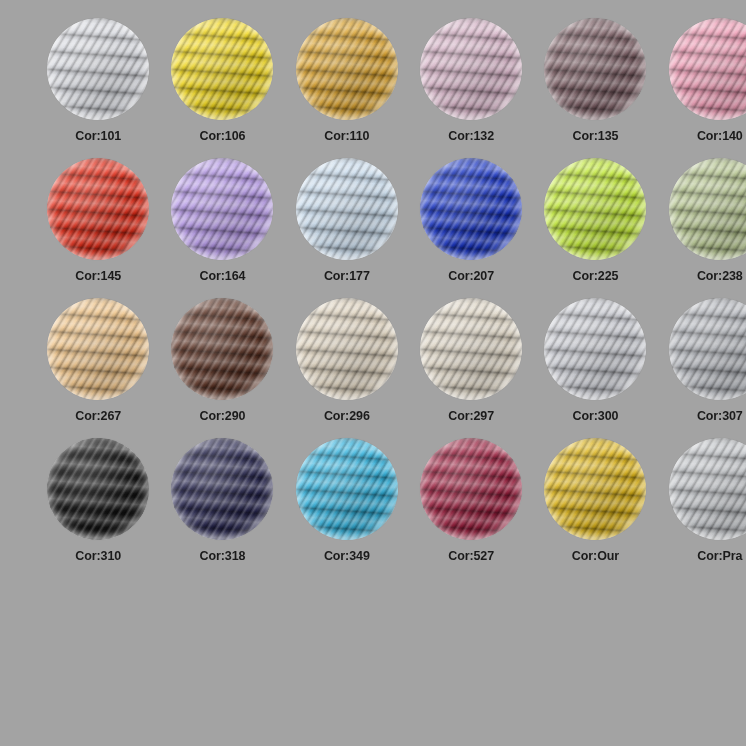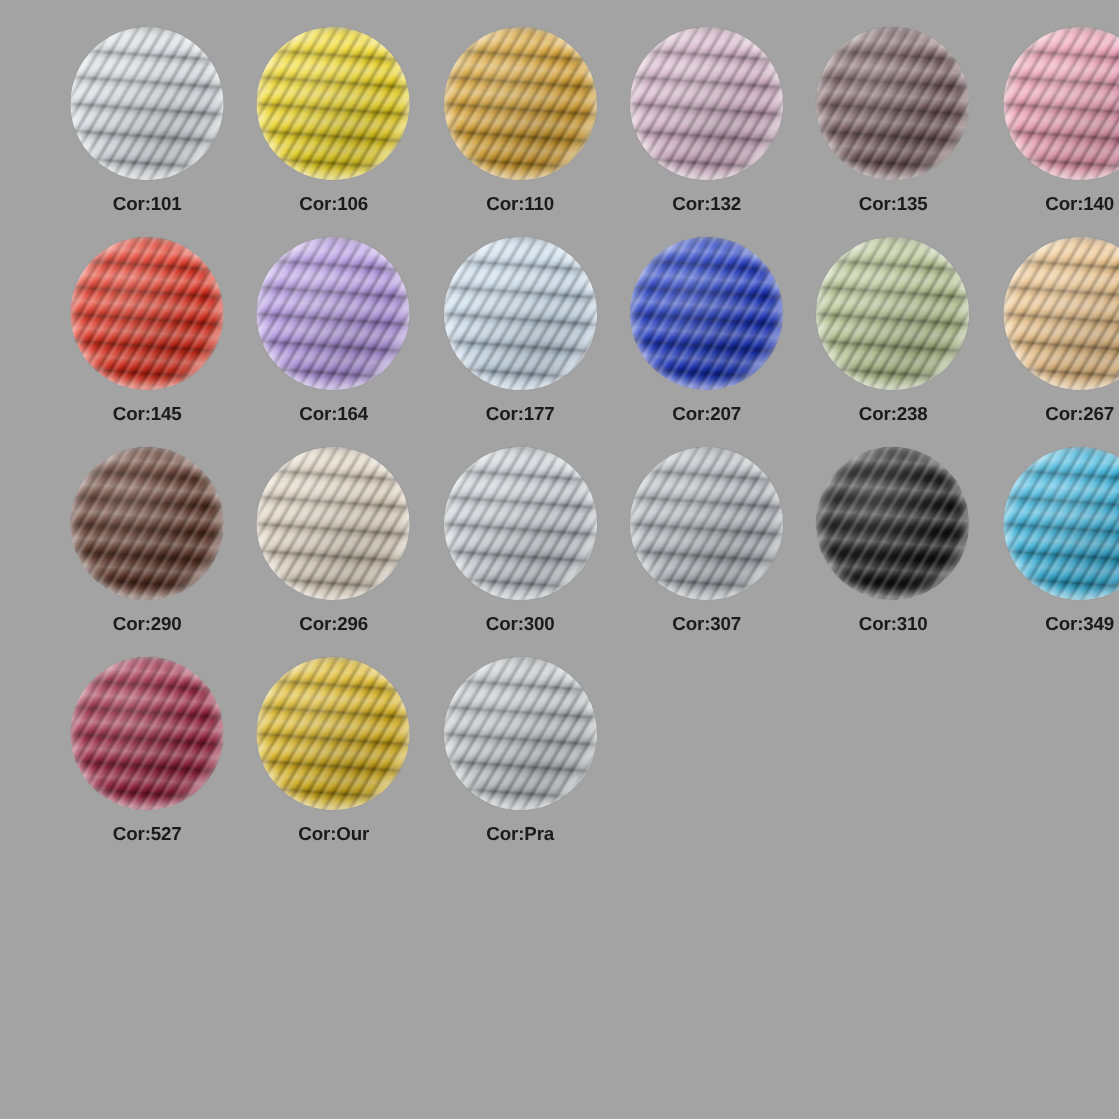--- a/index.html
+++ b/index.html
@@ -227,20 +227,31 @@
           <div class="strands"></div>
           <div class="twist"></div>
           <div class="twist2"></div>
           <div class="shade"></div>
           <div class="edgefade"></div>
         </div>
         <div class="swatch-label">Cor:207</div>
       </div>
       <div class="swatch-cell">
         <div class="rope-disc">
+          <div class="base" style="background: rgb(192, 232, 52);"></div>
+          <div class="strands"></div>
+          <div class="twist"></div>
+          <div class="twist2"></div>
+          <div class="shade"></div>
+          <div class="edgefade"></div>
+        </div>
+        <div class="swatch-label">Cor:225</div>
+      </div>
+      <div class="swatch-cell">
+        <div class="rope-disc">
           <div class="base" style="background: rgb(180, 196, 141);"></div>
           <div class="strands"></div>
           <div class="twist"></div>
           <div class="twist2"></div>
           <div class="shade"></div>
           <div class="edgefade"></div>
         </div>
         <div class="swatch-label">Cor:238</div>
       </div>
       <div class="swatch-cell">
@@ -271,20 +282,31 @@
           <div class="strands"></div>
           <div class="twist"></div>
           <div class="twist2"></div>
           <div class="shade"></div>
           <div class="edgefade"></div>
         </div>
         <div class="swatch-label">Cor:296</div>
       </div>
       <div class="swatch-cell">
         <div class="rope-disc">
+          <div class="base" style="background: rgb(222, 213, 196);"></div>
+          <div class="strands"></div>
+          <div class="twist"></div>
+          <div class="twist2"></div>
+          <div class="shade"></div>
+          <div class="edgefade"></div>
+        </div>
+        <div class="swatch-label">Cor:297</div>
+      </div>
+      <div class="swatch-cell">
+        <div class="rope-disc">
           <div class="base" style="background: rgb(201, 203, 210);"></div>
           <div class="strands"></div>
           <div class="twist"></div>
           <div class="twist2"></div>
           <div class="shade"></div>
           <div class="edgefade"></div>
         </div>
         <div class="swatch-label">Cor:300</div>
       </div>
       <div class="swatch-cell">
@@ -301,20 +323,31 @@
       <div class="swatch-cell">
         <div class="rope-disc">
           <div class="base" style="background: rgb(21, 21, 21);"></div>
           <div class="strands"></div>
           <div class="twist"></div>
           <div class="twist2"></div>
           <div class="shade"></div>
           <div class="edgefade"></div>
         </div>
         <div class="swatch-label">Cor:310</div>
+      </div>
+      <div class="swatch-cell">
+        <div class="rope-disc">
+          <div class="base" style="background: rgb(39, 38, 79);"></div>
+          <div class="strands"></div>
+          <div class="twist"></div>
+          <div class="twist2"></div>
+          <div class="shade"></div>
+          <div class="edgefade"></div>
+        </div>
+        <div class="swatch-label">Cor:318</div>
       </div>
       <div class="swatch-cell">
         <div class="rope-disc">
           <div class="base" style="background: rgb(50, 179, 222);"></div>
           <div class="strands"></div>
           <div class="twist"></div>
           <div class="twist2"></div>
           <div class="shade"></div>
           <div class="edgefade"></div>
         </div>

